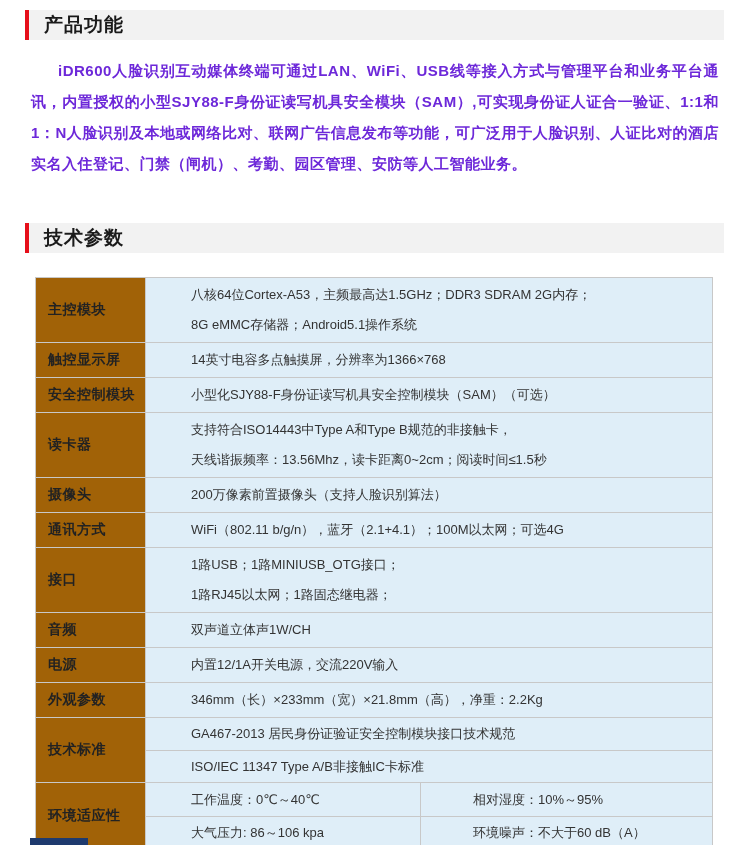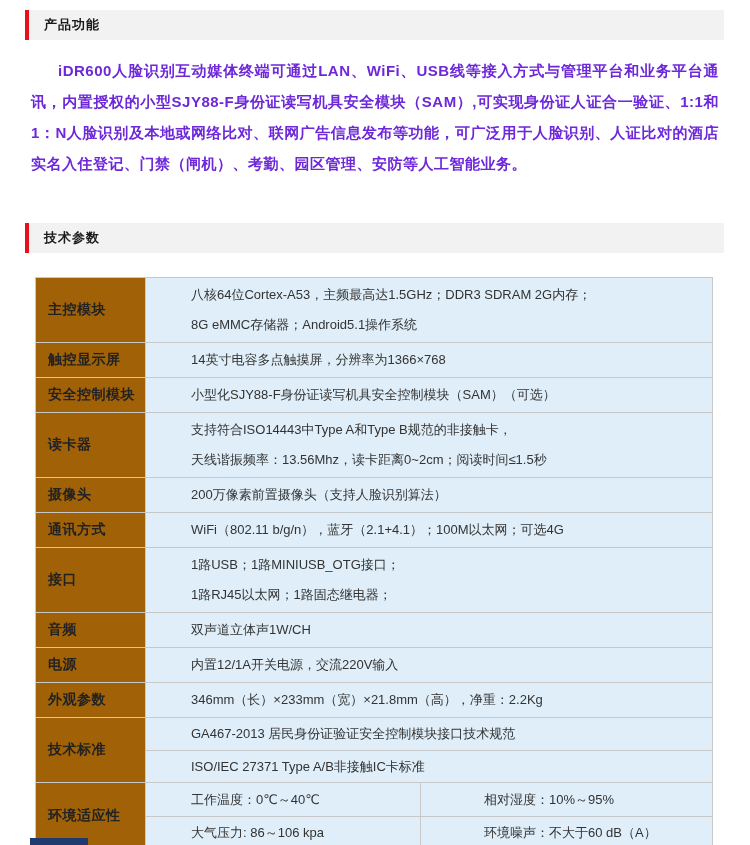--- a/index.html
+++ b/index.html
@@ -20,21 +20,21 @@
   }
   .red-bar {
     width: 4px;
     background: #e60f1a;
     flex: 0 0 4px;
   }
   .section-title {
     display: flex;
     align-items: center;
     padding-left: 15px;
-    font-size: 13px;
+    font-size: 19px;
     font-weight: bold;
     color: #1a1a1a;
     letter-spacing: 1px;
   }
   .header-1 { margin-top: 10px; }
   .header-2 { margin-top: 44px; }
 
   
   .feature-paragraph {
     margin: 15px 31px 0 31px;
@@ -94,21 +94,20 @@
     white-space: nowrap;
   }
   .cell-value.stacked .sub + .sub { border-top: 1px solid #c8c8c8; }
 
   
   .cell-value.gridded { padding: 0; }
   .cell-value.gridded .gsub {
     min-height: 33px;
     display: flex;
     align-items: stretch;
-    gap: 11px;
   }
   .cell-value.gridded .gsub + .gsub { border-top: 1px solid #c8c8c8; }
   .gcell {
     display: flex;
     align-items: center;
     white-space: nowrap;
   }
   .gcell.g1 {
     flex: 0 0 275px;
     border-right: 1px solid #c8c8c8;
@@ -216,21 +215,21 @@
     <div class="cell-label">外观参数</div>
     <div class="cell-value">
       <div class="line">346mm（长）×233mm（宽）×21.8mm（高），净重：2.2Kg</div>
     </div>
   </div>
 
   <div class="spec-row">
     <div class="cell-label">技术标准</div>
     <div class="cell-value stacked">
       <div class="sub">GA467-2013 居民身份证验证安全控制模块接口技术规范</div>
-      <div class="sub">ISO/IEC 27371 Type A/B非接触IC卡标准</div>
+      <div class="sub">ISO/IEC 11347 Type A/B非接触IC卡标准</div>
     </div>
   </div>
 
   <div class="spec-row">
     <div class="cell-label">环境适应性</div>
     <div class="cell-value gridded">
       <div class="gsub">
         <div class="gcell g1">工作温度：0℃～40℃</div>
         <div class="gcell g2">相对湿度：10%～95%</div>
       </div>

